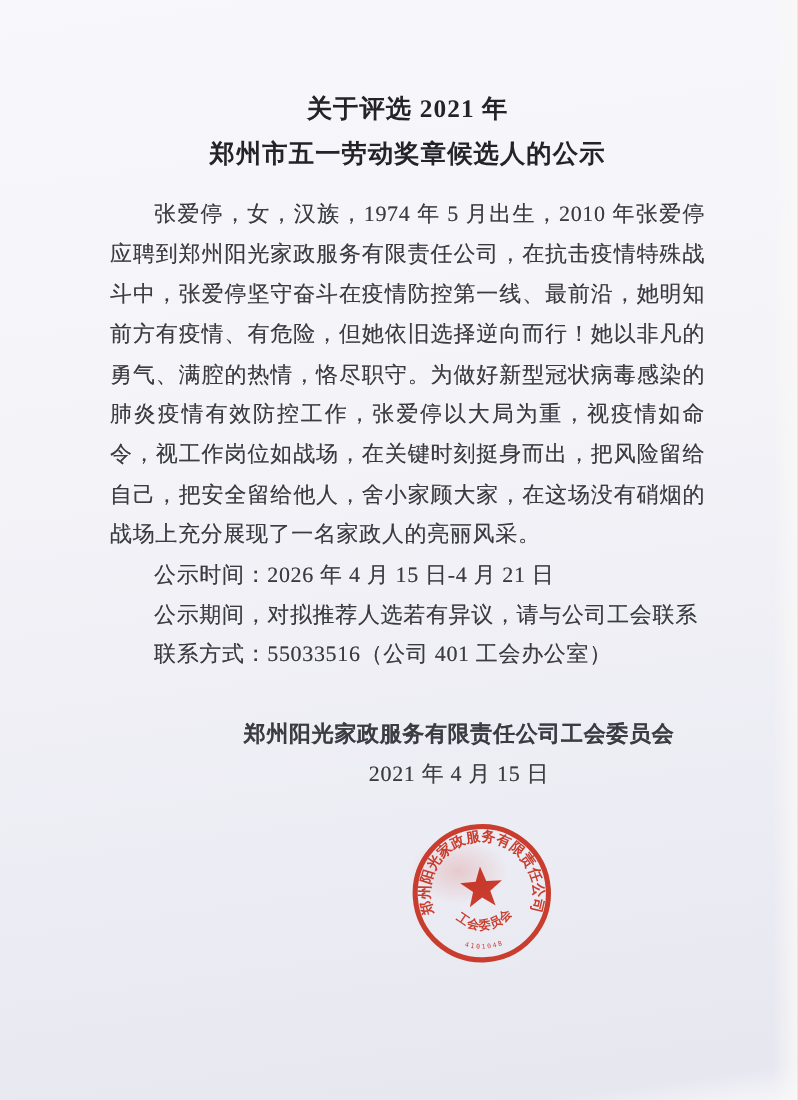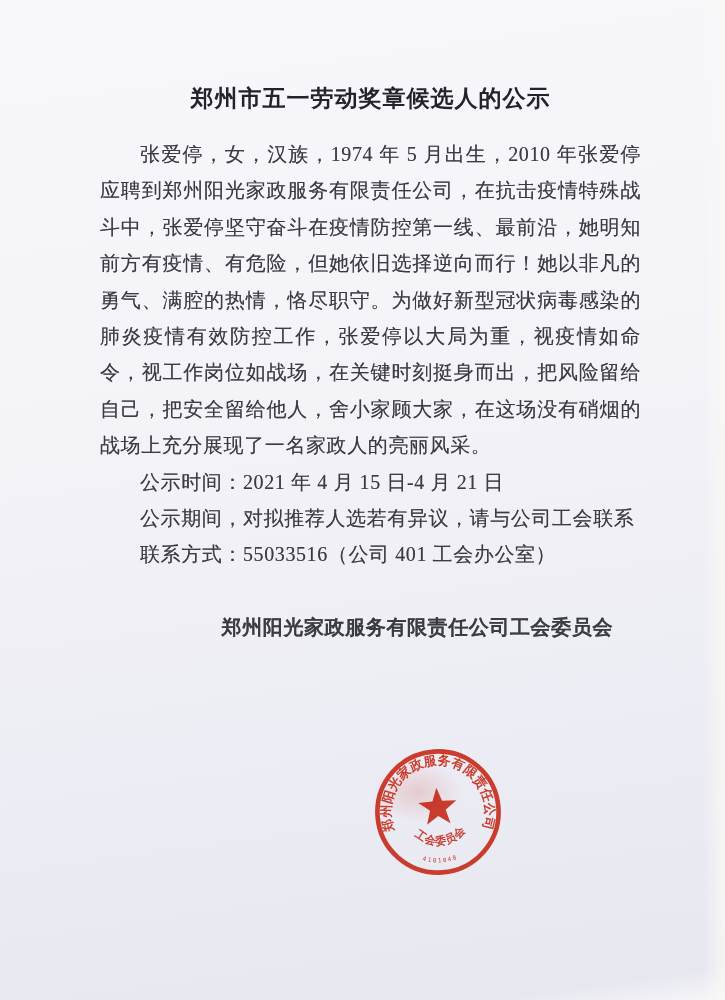--- a/index.html
+++ b/index.html
@@ -90,32 +90,34 @@
   }
 </style>
 </head>
 <body>
 
 <div class="scan-page">
 
   <div class="content">
 
     <div class="doc-title">
+      <div>关于评选 2021 年</div>
       <div>郑州市五一劳动奖章候选人的公示</div>
     </div>
 
     <div class="body-text">
       <p>张爱停，女，汉族，1974 年 5 月出生，2010 年张爱停应聘到郑州阳光家政服务有限责任公司，在抗击疫情特殊战斗中，张爱停坚守奋斗在疫情防控第一线、最前沿，她明知前方有疫情、有危险，但她依旧选择逆向而行！她以非凡的勇气、满腔的热情，恪尽职守。为做好新型冠状病毒感染的肺炎疫情有效防控工作，张爱停以大局为重，视疫情如命令，视工作岗位如战场，在关键时刻挺身而出，把风险留给自己，把安全留给他人，舍小家顾大家，在这场没有硝烟的战场上充分展现了一名家政人的亮丽风采。</p>
-      <p>公示时间：2021 年 4 月 15 日-4 月 21 日</p>
+      <p>公示时间：2026 年 4 月 15 日-4 月 21 日</p>
       <p>公示期间，对拟推荐人选若有异议，请与公司工会联系</p>
       <p>联系方式：55033516（公司 401 工会办公室）</p>
     </div>
 
     <div class="signature-block">
       <span class="signature-org">郑州阳光家政服务有限责任公司工会委员会</span>
+      <span class="signature-date">2021 年 4 月 15 日</span>
     </div>
 
   </div>
 
   <div class="stamp-smudge"></div>
 
   <div class="stamp">
     <svg viewBox="0 0 150 150" xmlns="http://www.w3.org/2000/svg">
       <defs>
         <path id="ringPath" d="M 32.7 90.4 A 45 45 0 1 1 117.3 90.4" fill="none"></path>

